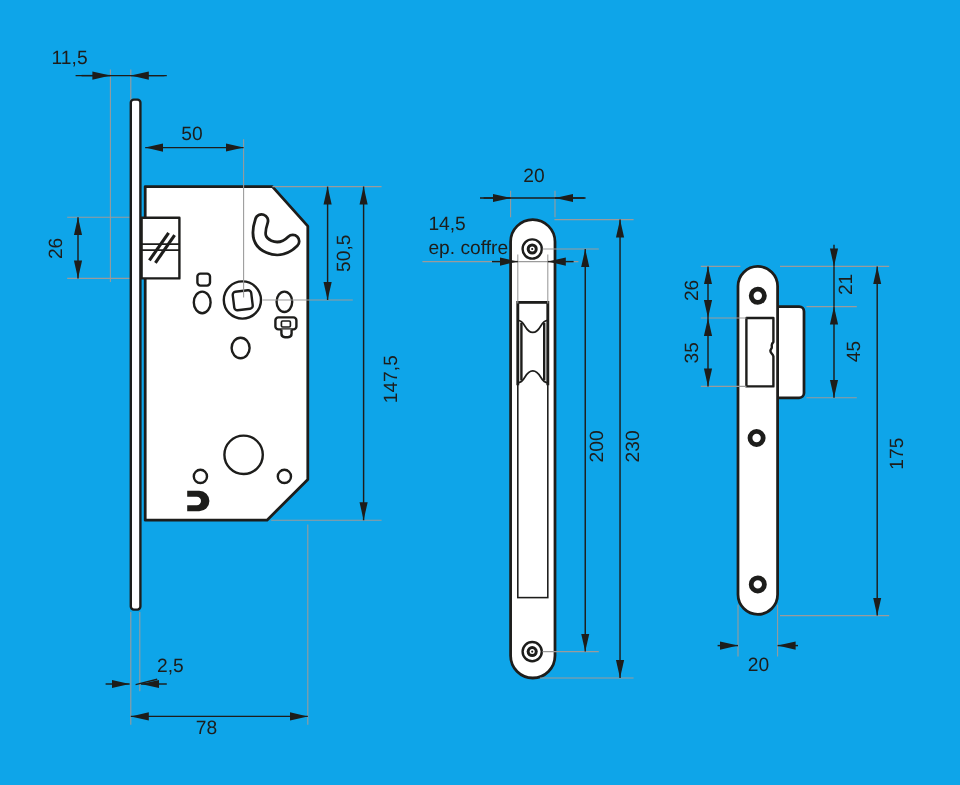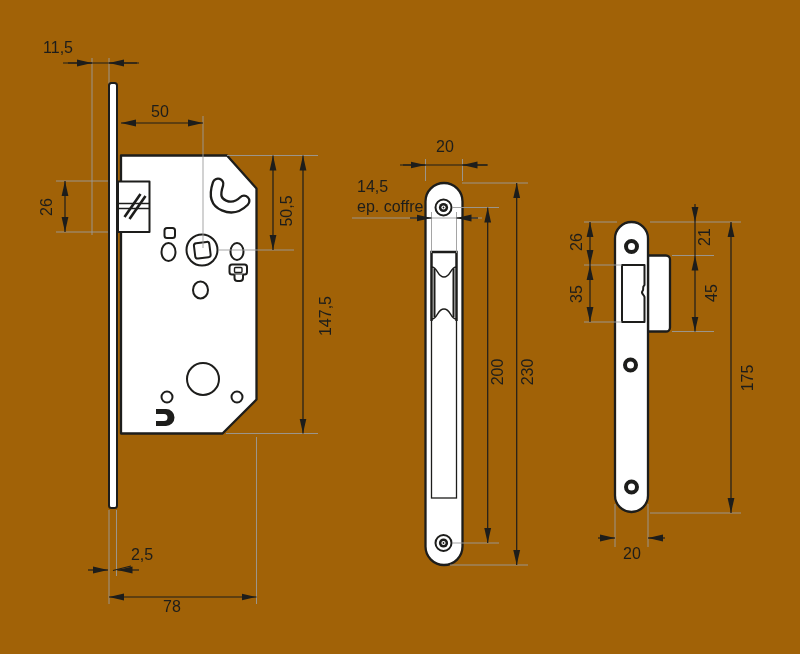--- a/index.html
+++ b/index.html
@@ -1,16 +1,16 @@
 <!DOCTYPE html>
 <html><head>
 <meta charset="utf-8">
 <style>
   html,body{margin:0;padding:0;background:#fff;}
-  .stage{position:relative;width:800px;height:654px;background:#a16207;overflow:hidden;}
+  .stage{position:relative;width:800px;height:654px;background:#0ea5e9;overflow:hidden;}
   svg{display:block;}
   .outline{fill:#ffffff;stroke:#1d1d1b;stroke-width:2.3;stroke-linejoin:round;}
   .outline-thin{fill:#ffffff;stroke:#1d1d1b;stroke-width:2;stroke-linejoin:round;}
   .hole{fill:#ffffff;stroke:#1d1d1b;stroke-width:2;}
   .thin{fill:none;stroke:#1d1d1b;stroke-width:1.4;}
   .inner{fill:none;stroke:#1d1d1b;stroke-width:1.5;}
   .ext{fill:none;stroke:#9b9b9b;stroke-width:0.9;}
   .dim{fill:none;stroke:#1d1d1b;stroke-width:1.2;}
   .slot-out{fill:none;stroke:#1d1d1b;stroke-width:13;stroke-linecap:round;}
   .slot-in{fill:none;stroke:#ffffff;stroke-width:8.4;stroke-linecap:round;}

